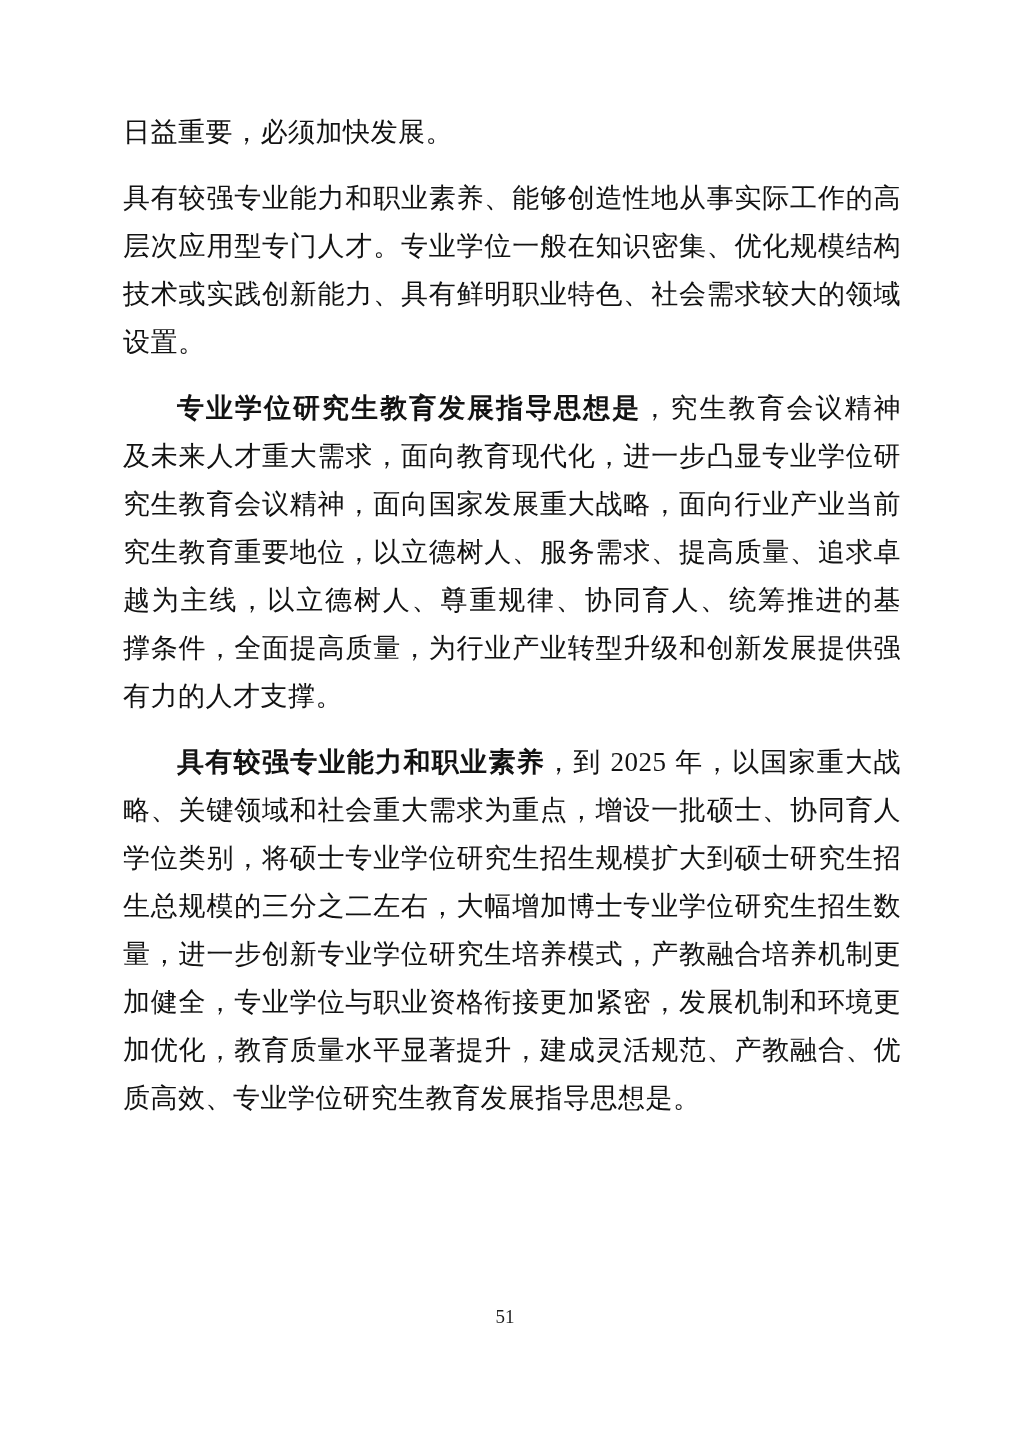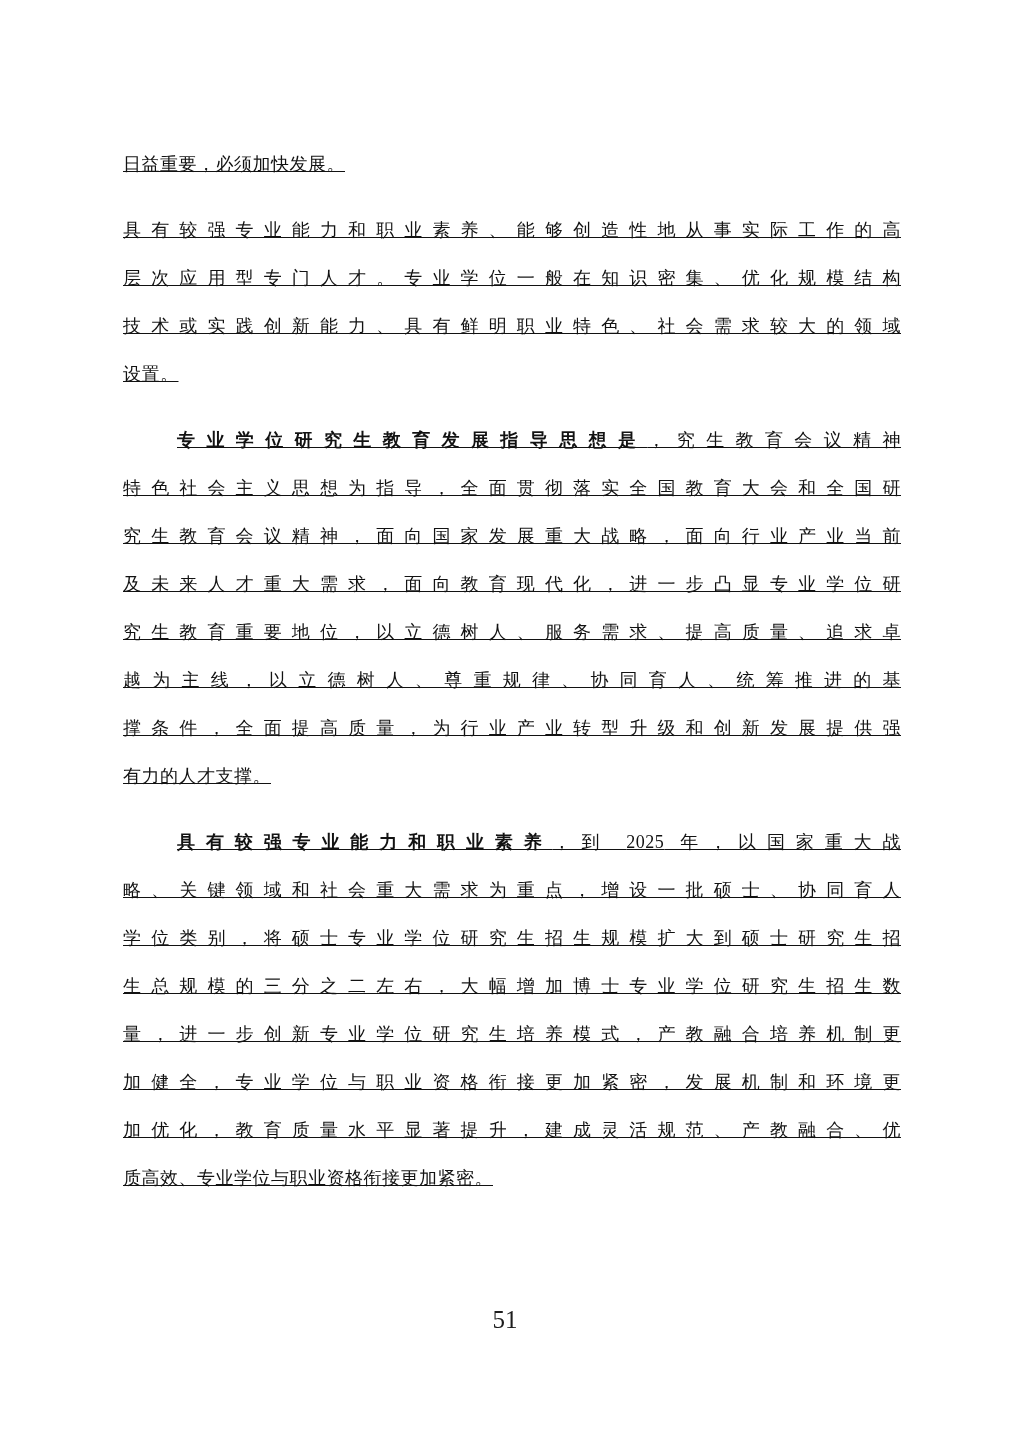--- a/index.html
+++ b/index.html
@@ -8,24 +8,23 @@
     width: 1024px;
     height: 1446px;
     background: #ffffff;
     overflow: hidden;
     font-family: "Liberation Sans", sans-serif;
     color: #121212;
   }
   .body-text {
     position: absolute;
     left: 123px;
-    top: 140px;
+    top: 108px;
     width: 778px;
-    font-size: 18px;
-    text-decoration: underline;
+    font-size: 27px;
     -webkit-font-smoothing: antialiased;
   }
   .para { margin: 0; padding: 0; }
   .para + .para { margin-top: 18px; }
   .line {
     display: block;
     line-height: 48px;
     height: 48px;
     text-align: justify;
     text-align-last: justify;
@@ -38,21 +37,21 @@
   .line.indent { text-indent: 54px; }
   .lead-bold { font-weight: bold; }
   .year-figure { font-family: "Liberation Serif", serif; }
   .page-number {
     position: absolute;
     top: 1306px;
     left: 0;
     width: 1010px;
     text-align: center;
     font-family: "Liberation Serif", serif;
-    font-size: 25px;
+    font-size: 19px;
     color: #1d1d1d;
   }
 </style>
 </head>
 <body>
 
 <div class="page">
   <div class="body-text">
 
     <div class="para">
@@ -61,36 +60,35 @@
 
     <div class="para">
       <span class="line">具有较强专业能力和职业素养、能够创造性地从事实际工作的高</span>
       <span class="line">层次应用型专门人才。专业学位一般在知识密集、优化规模结构</span>
       <span class="line">技术或实践创新能力、具有鲜明职业特色、社会需求较大的领域</span>
       <span class="line end">设置。</span>
     </div>
 
     <div class="para">
       <span class="line indent"><span class="lead-bold">专业学位研究生教育发展指导思想是</span><span>，究生教育会议精神</span></span>
-      <span class="line">特色社会主义思想为指导，全面贯彻落实全国教育大会和全国研</span>
+      <span class="line">及未来人才重大需求，面向教育现代化，进一步凸显专业学位研</span>
       <span class="line">究生教育会议精神，面向国家发展重大战略，面向行业产业当前</span>
-      <span class="line">及未来人才重大需求，面向教育现代化，进一步凸显专业学位研</span>
       <span class="line">究生教育重要地位，以立德树人、服务需求、提高质量、追求卓</span>
       <span class="line">越为主线，以立德树人、尊重规律、协同育人、统筹推进的基</span>
       <span class="line">撑条件，全面提高质量，为行业产业转型升级和创新发展提供强</span>
       <span class="line end">有力的人才支撑。</span>
     </div>
 
     <div class="para">
       <span class="line indent"><span class="lead-bold">具有较强专业能力和职业素养</span><span>，到 </span><span class="year-figure">2025</span><span> 年，以国家重大战</span></span>
       <span class="line">略、关键领域和社会重大需求为重点，增设一批硕士、协同育人</span>
       <span class="line">学位类别，将硕士专业学位研究生招生规模扩大到硕士研究生招</span>
       <span class="line">生总规模的三分之二左右，大幅增加博士专业学位研究生招生数</span>
       <span class="line">量，进一步创新专业学位研究生培养模式，产教融合培养机制更</span>
       <span class="line">加健全，专业学位与职业资格衔接更加紧密，发展机制和环境更</span>
       <span class="line">加优化，教育质量水平显著提升，建成灵活规范、产教融合、优</span>
-      <span class="line end">质高效、专业学位与职业资格衔接更加紧密。</span>
+      <span class="line end">质高效、专业学位研究生教育发展指导思想是。</span>
     </div>
 
   </div>
 
   <div class="page-number">51</div>
 </div>
 
 </body></html>

